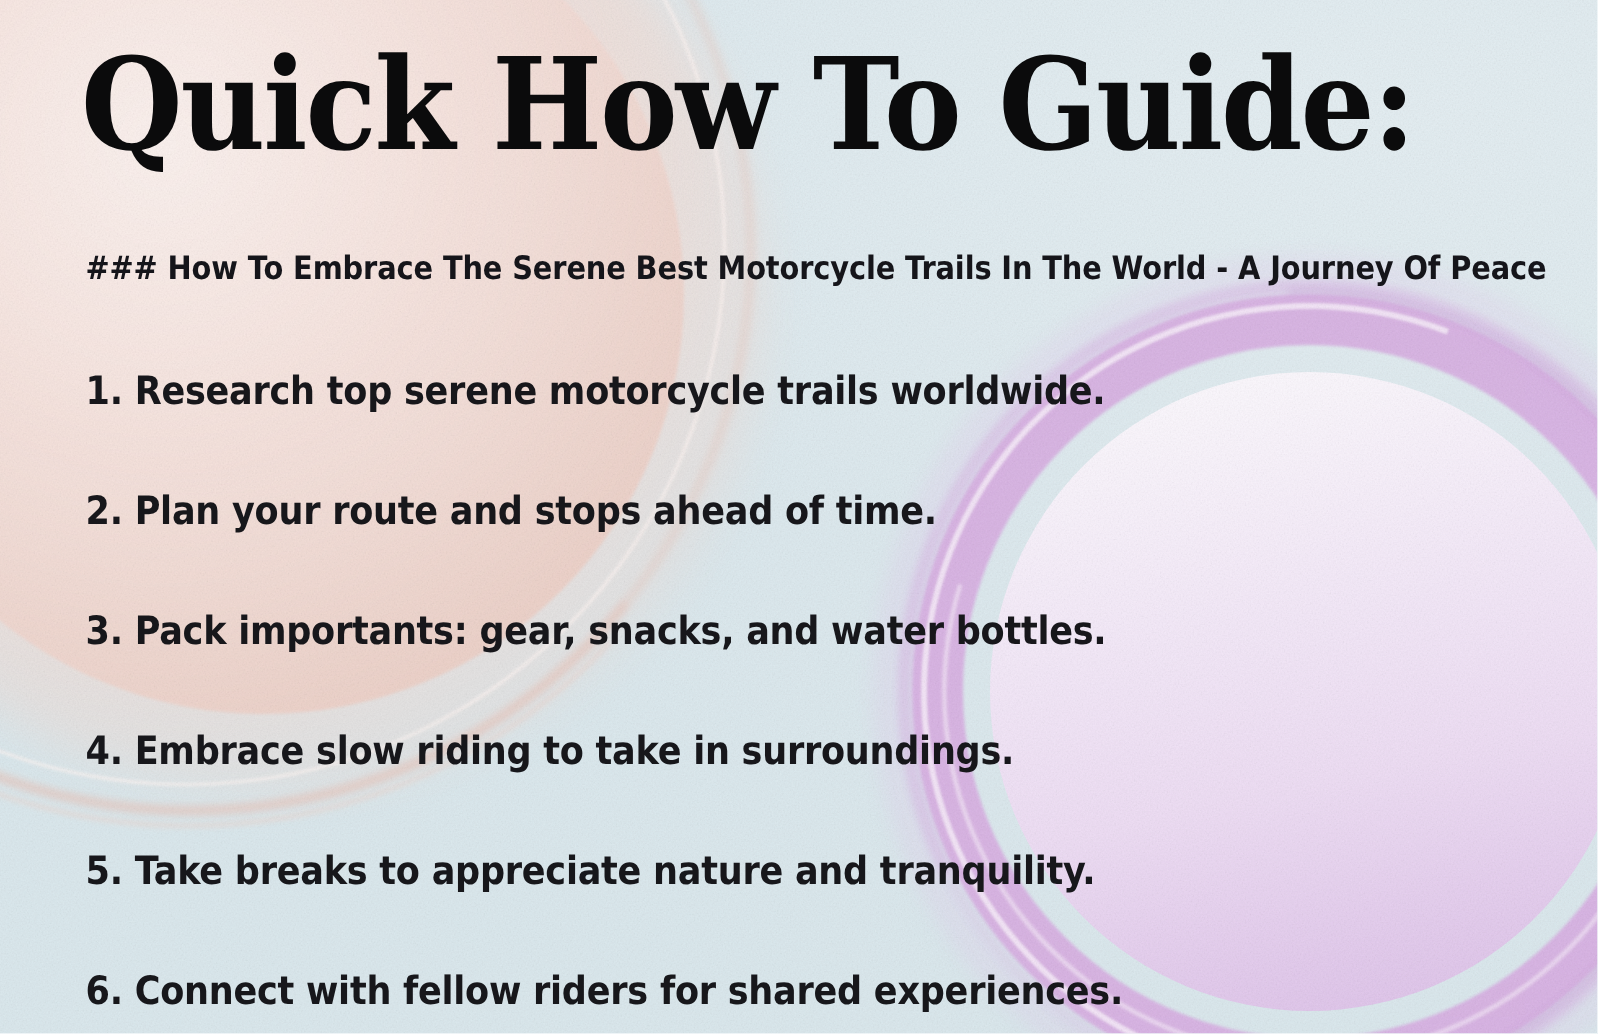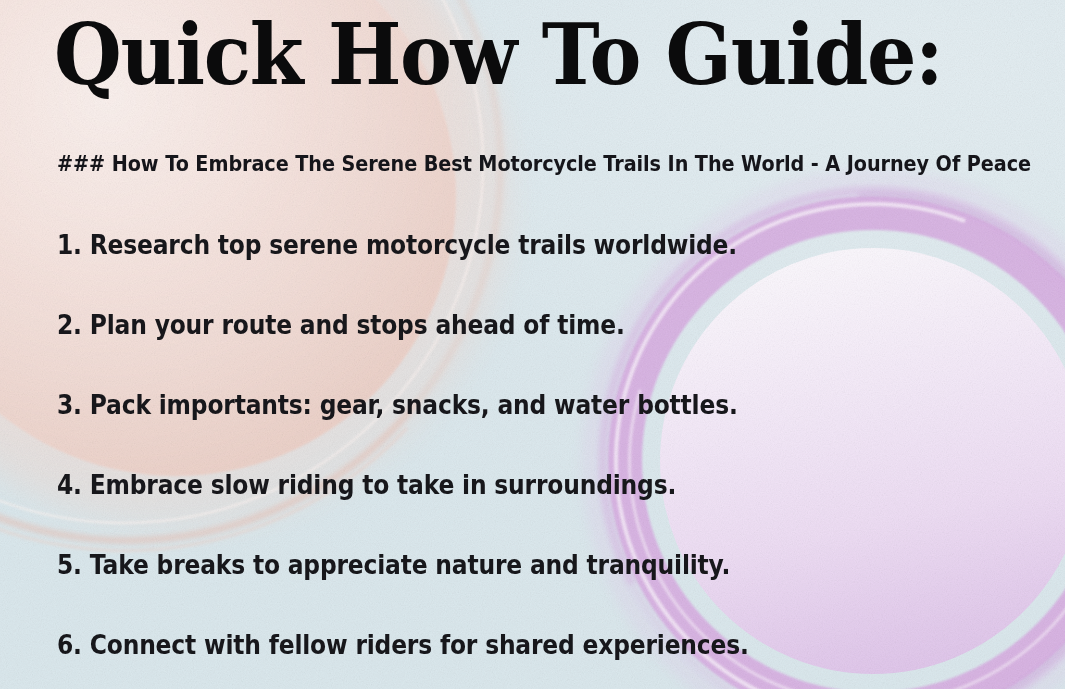--- a/index.html
+++ b/index.html
@@ -194,20 +194,21 @@
     inset: 0;
     opacity: .34;
     mix-blend-mode: screen;
     pointer-events: none;
   }
 
   
   .content {
     position: absolute;
     inset: 0;
+    margin-top: 16px;
   }
 
   .poster-title {
     position: absolute;
     left: 54px;
     top: 12px;
     margin: 0;
     font-family: "DejaVu Serif", "Liberation Serif", serif;
     font-weight: 700;
     font-size: 85px;

